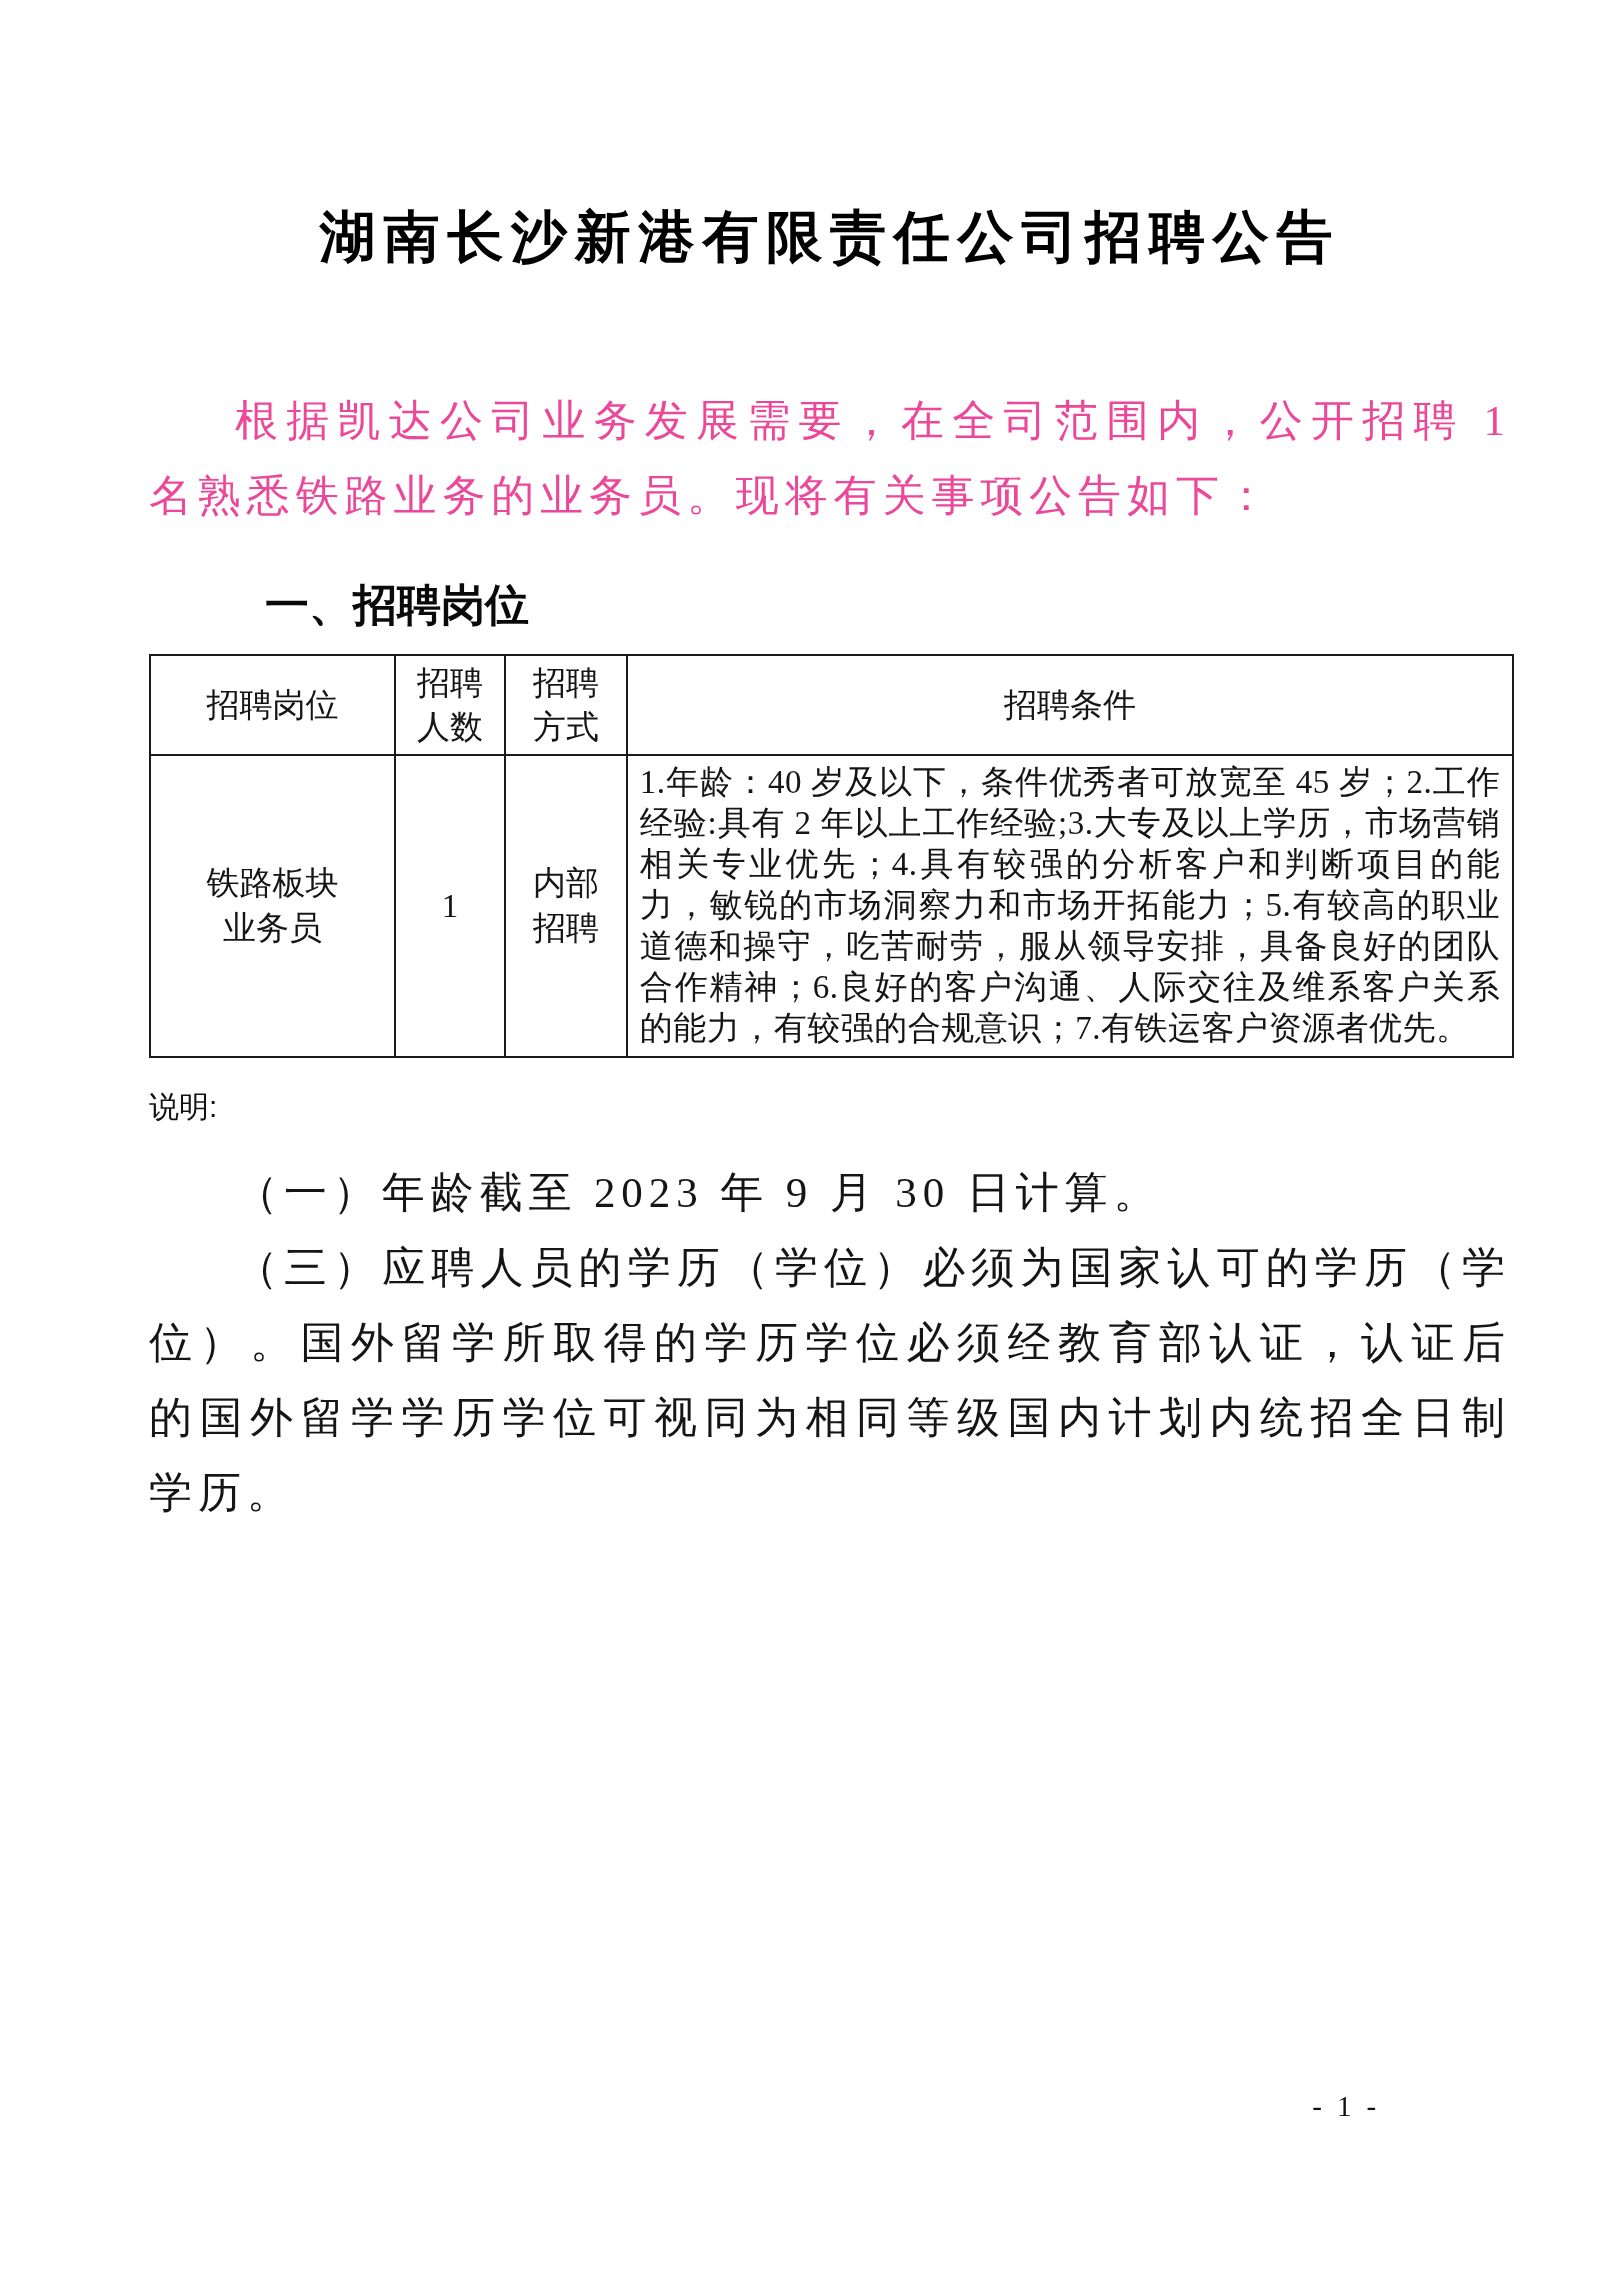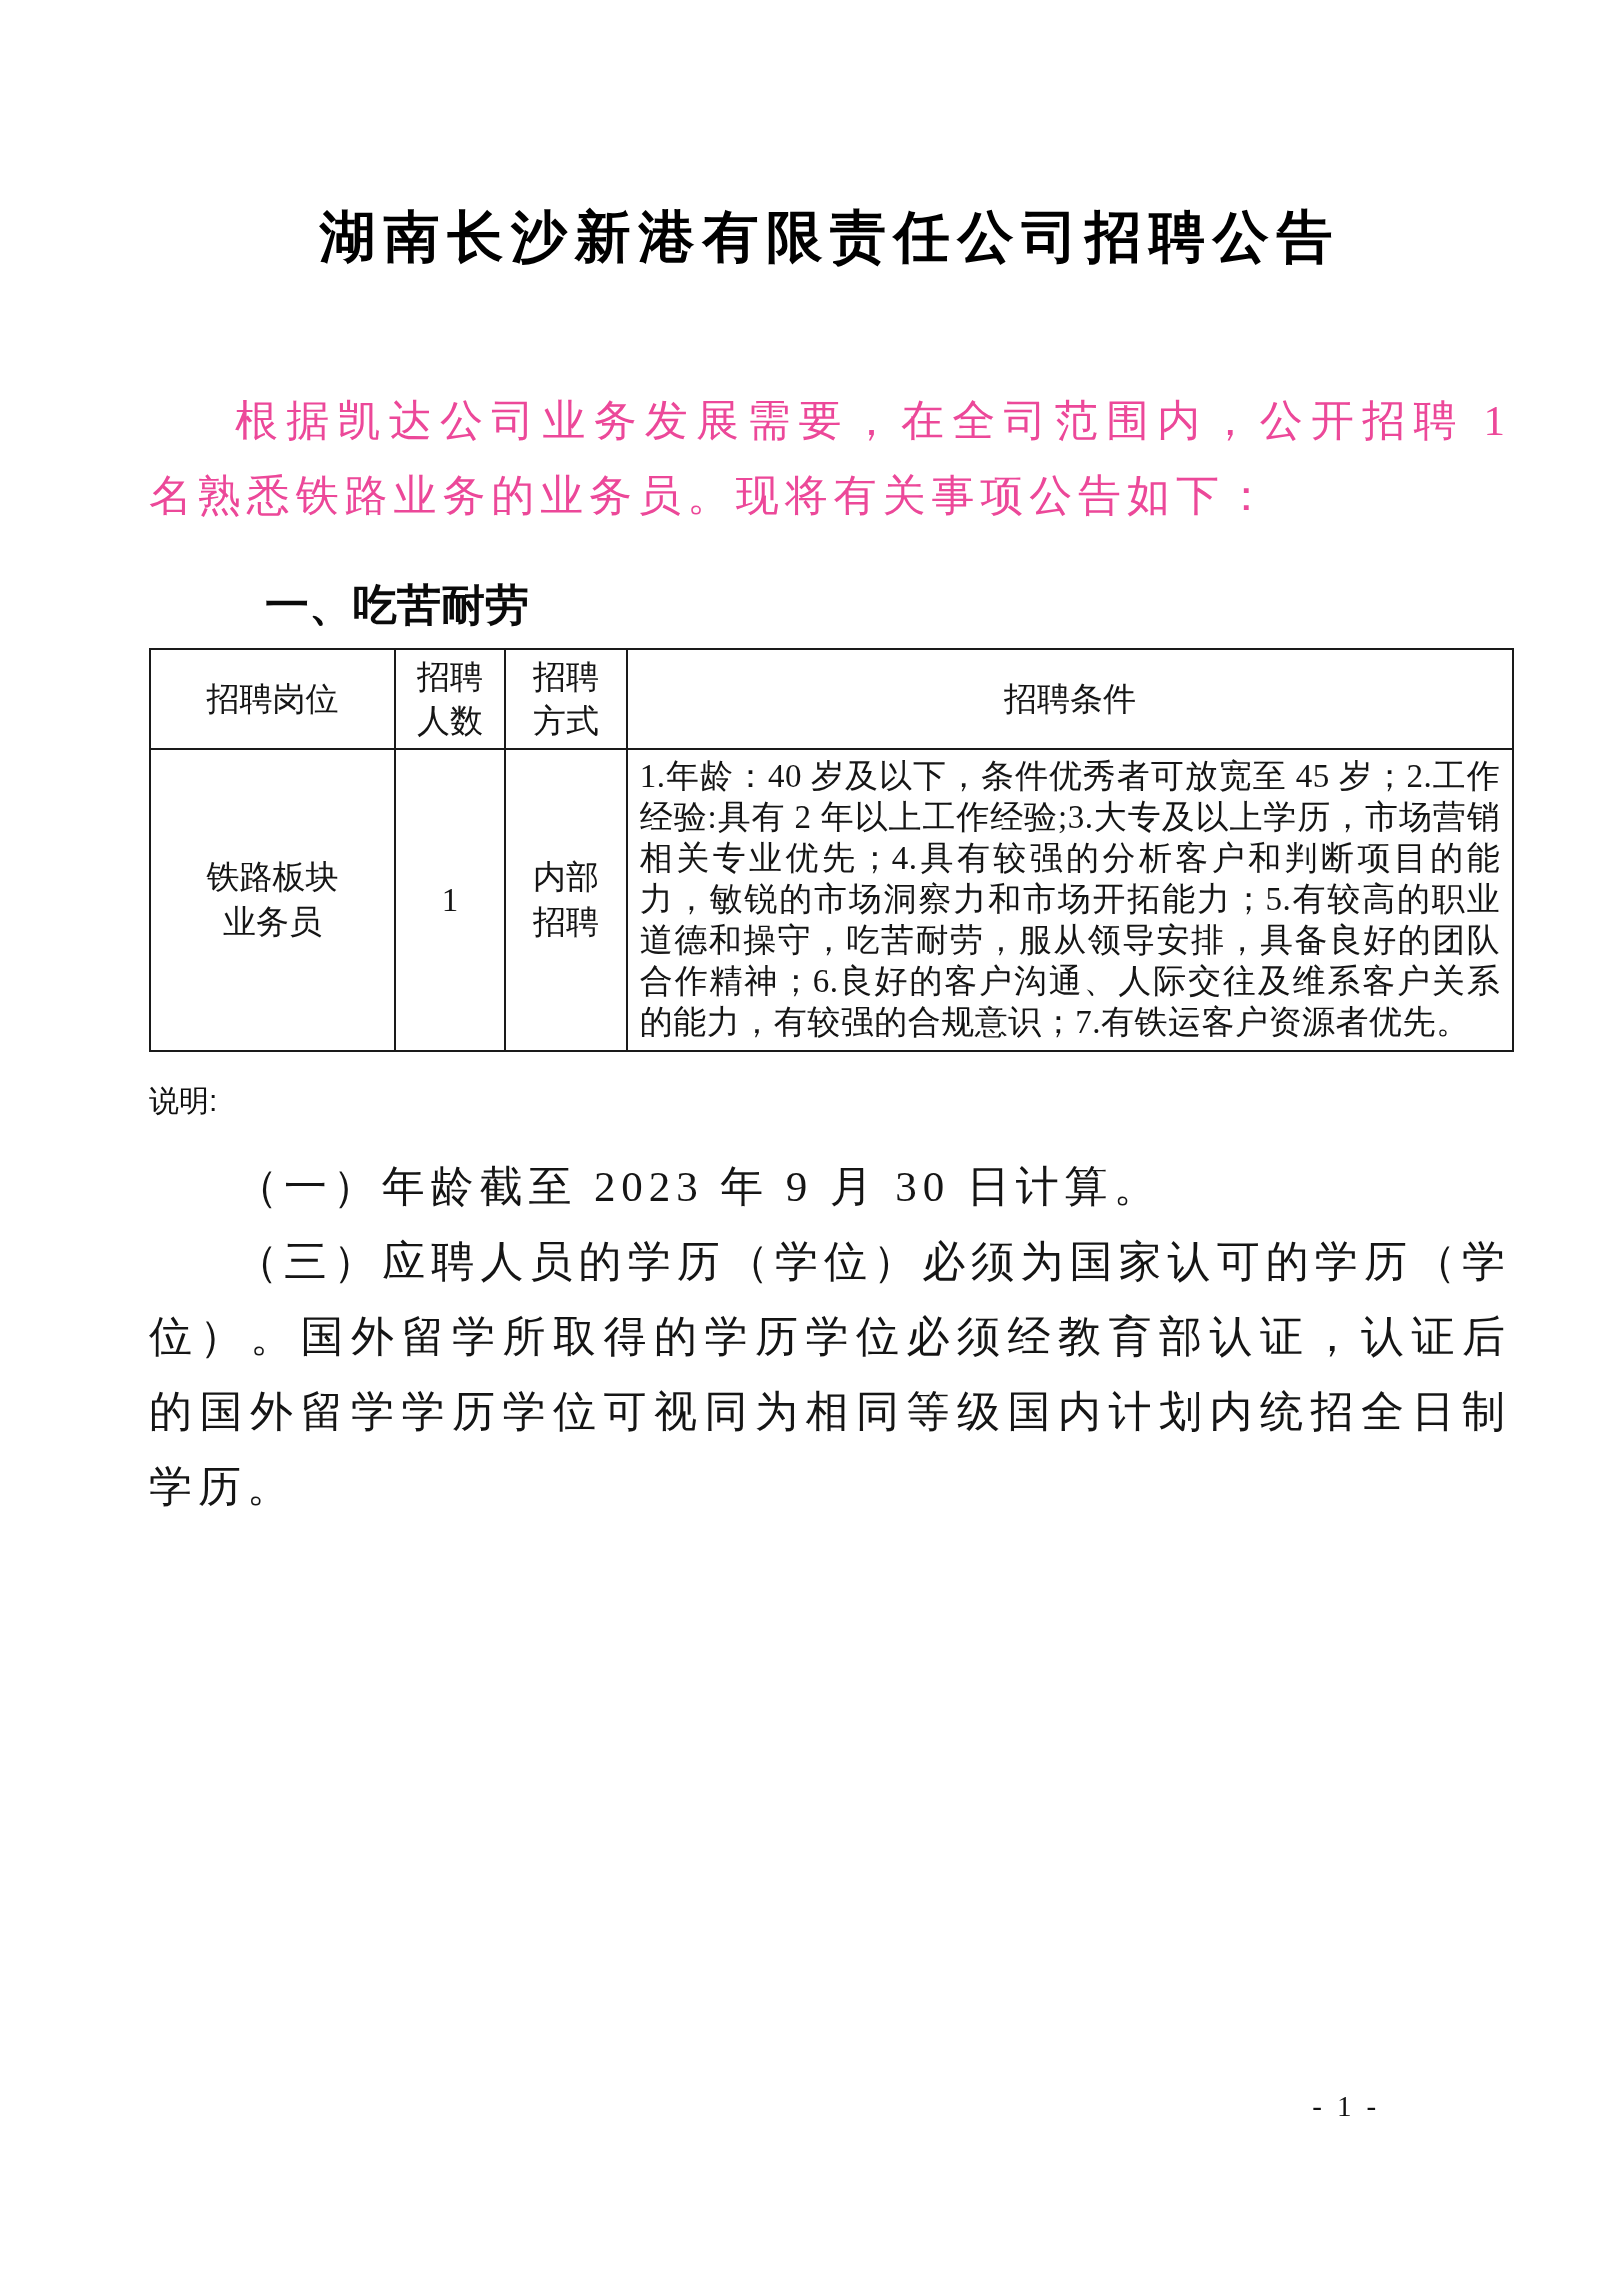--- a/index.html
+++ b/index.html
@@ -44,21 +44,21 @@
   .section-heading {
     margin-top: 13.7px;
     margin-left: 116px;
     font-size: 44px;
     font-weight: bold;
     font-family: "Liberation Sans", sans-serif;
     color: #0a0a0a;
     line-height: 57px;
   }
   table.job-table {
-    margin-top: 15px;
+    margin-top: 21px;
     width: 1362px;
     border-collapse: collapse;
     table-layout: fixed;
     border-radius: 23px;
   }
   table.job-table th,
   table.job-table td {
     border: 2.5px solid #1a1a1a;
     font-weight: normal;
     color: #151515;
@@ -113,21 +113,21 @@
 </style>
 </head>
 <body>
 
 <div class="page">
 
   <div class="doc-title">湖南长沙新港有限责任公司招聘公告</div>
 
   <p class="intro">根据凯达公司业务发展需要，在全司范围内，公开招聘 1 名熟悉铁路业务的业务员。现将有关事项公告如下：</p>
 
-  <div class="section-heading">一、吃苦耐劳</div>
+  <div class="section-heading">一、招聘岗位</div>
 
   <table class="job-table">
     <colgroup>
       <col style="width: 245px">
       <col style="width: 110px">
       <col style="width: 122px">
       <col style="width: 886px">
     </colgroup>
     <thead>
       <tr>

